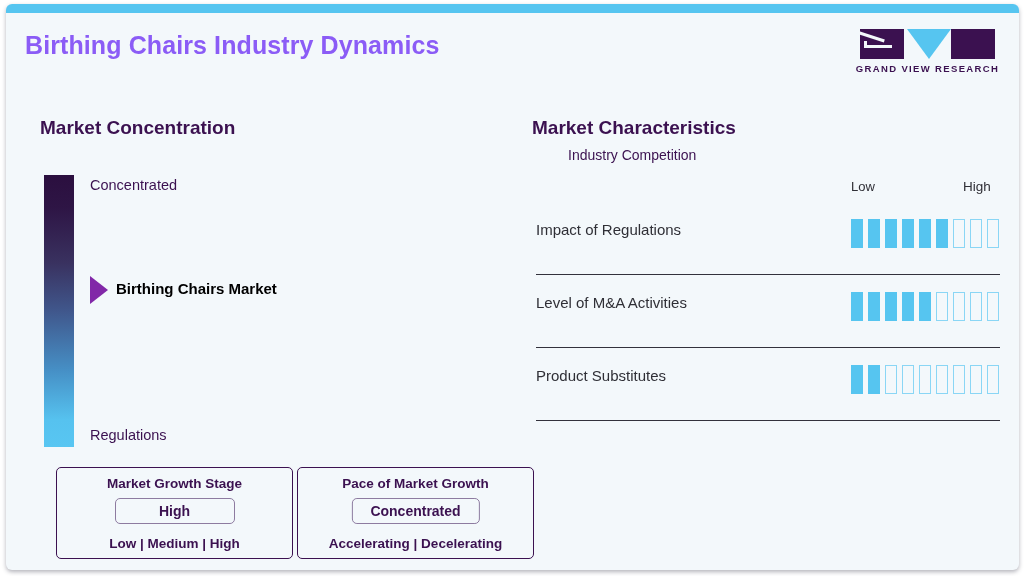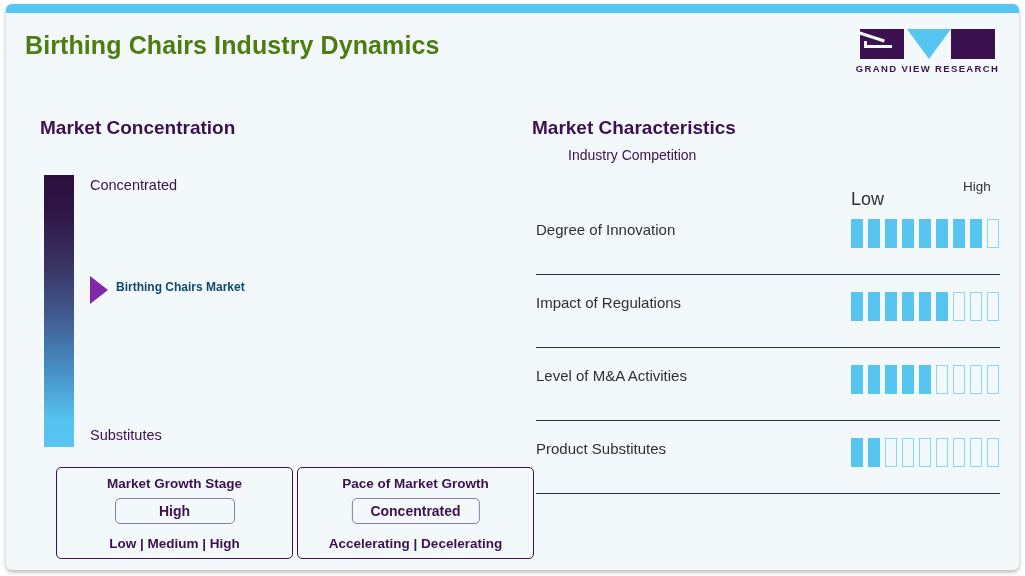--- a/index.html
+++ b/index.html
@@ -34,21 +34,21 @@
     background: #56c5f0;
   }
 
   
   #page-title {
     position: absolute;
     left: 19px;
     top: 27px;
     font-size: 25px;
     font-weight: bold;
-    color: #4d7c0f;
+    color: #8b5cf6;
     letter-spacing: .1px;
     white-space: nowrap;
   }
 
   
   #logo {
     position: absolute;
     left: 846px;
     top: 25px;
     width: 151px;
@@ -151,23 +151,23 @@
     top: 272px;
     width: 0; height: 0;
     border-top: 14px solid transparent;
     border-bottom: 14px solid transparent;
     border-left: 18px solid #8128a8;
   }
   #market-pointer-label {
     position: absolute;
     left: 110px;
     top: 276px;
-    font-size: 12px;
-    font-weight: bold;
-    color: #0c4a6e;
+    font-size: 15px;
+    font-weight: bold;
+    color: #000000;
     white-space: nowrap;
   }
 
   
   .stage-box {
     position: absolute;
     top: 463px;
     height: 92px;
     border: 1.5px solid #3b1150;
     border-radius: 5px;
@@ -228,23 +228,22 @@
     left: 526px;
     top: 143px;
     font-size: 14px;
     color: #3b1150;
     margin-left: 36px;
   }
   #scale-low {
     position: absolute;
     left: 845px;
     top: 175px;
-    font-size: 18px;
+    font-size: 13px;
     color: #2f2f36;
-    margin-top: 10px;
   }
   #scale-high {
     position: absolute;
     left: 957px;
     top: 175px;
     font-size: 13.5px;
     color: #2f2f36;
   }
 
   #characteristics-rows {
@@ -306,21 +305,21 @@
       <div id="logo-r-slash"></div>
     </div>
     <div id="logo-wordmark">GRAND VIEW RESEARCH</div>
   </div>
 
   <div id="concentration-title">Market Concentration</div>
 
   <div id="gradient-bar"></div>
 
   <div id="label-concentrated">Concentrated</div>
-  <div id="label-fragmented">Substitutes</div>
+  <div id="label-fragmented">Regulations</div>
 
   <div id="market-pointer"></div>
   <div id="market-pointer-label">Birthing Chairs Market</div>
 
   <div class="stage-box" id="stage-box-growth">
     <div class="stage-title">Market Growth Stage</div>
     <div class="stage-value">High</div>
     <div class="stage-options">Low | Medium | High</div>
   </div>
 
@@ -331,34 +330,20 @@
   </div>
 
   <div id="characteristics-title">Market Characteristics</div>
   <div id="characteristics-subtitle">Industry Competition</div>
 
   <div id="scale-low">Low</div>
   <div id="scale-high">High</div>
 
   <div id="characteristics-rows">
       <div class="char-row">
-        <div class="char-label">Degree of Innovation</div>
-        <div class="char-meter">
-          <div class="meter-seg filled"></div>
-          <div class="meter-seg filled"></div>
-          <div class="meter-seg filled"></div>
-          <div class="meter-seg filled"></div>
-          <div class="meter-seg filled"></div>
-          <div class="meter-seg filled"></div>
-          <div class="meter-seg filled"></div>
-          <div class="meter-seg filled"></div>
-          <div class="meter-seg empty"></div>
-        </div>
-      </div>
-      <div class="char-row">
         <div class="char-label">Impact of Regulations</div>
         <div class="char-meter">
           <div class="meter-seg filled"></div>
           <div class="meter-seg filled"></div>
           <div class="meter-seg filled"></div>
           <div class="meter-seg filled"></div>
           <div class="meter-seg filled"></div>
           <div class="meter-seg filled"></div>
           <div class="meter-seg empty"></div>
           <div class="meter-seg empty"></div>

